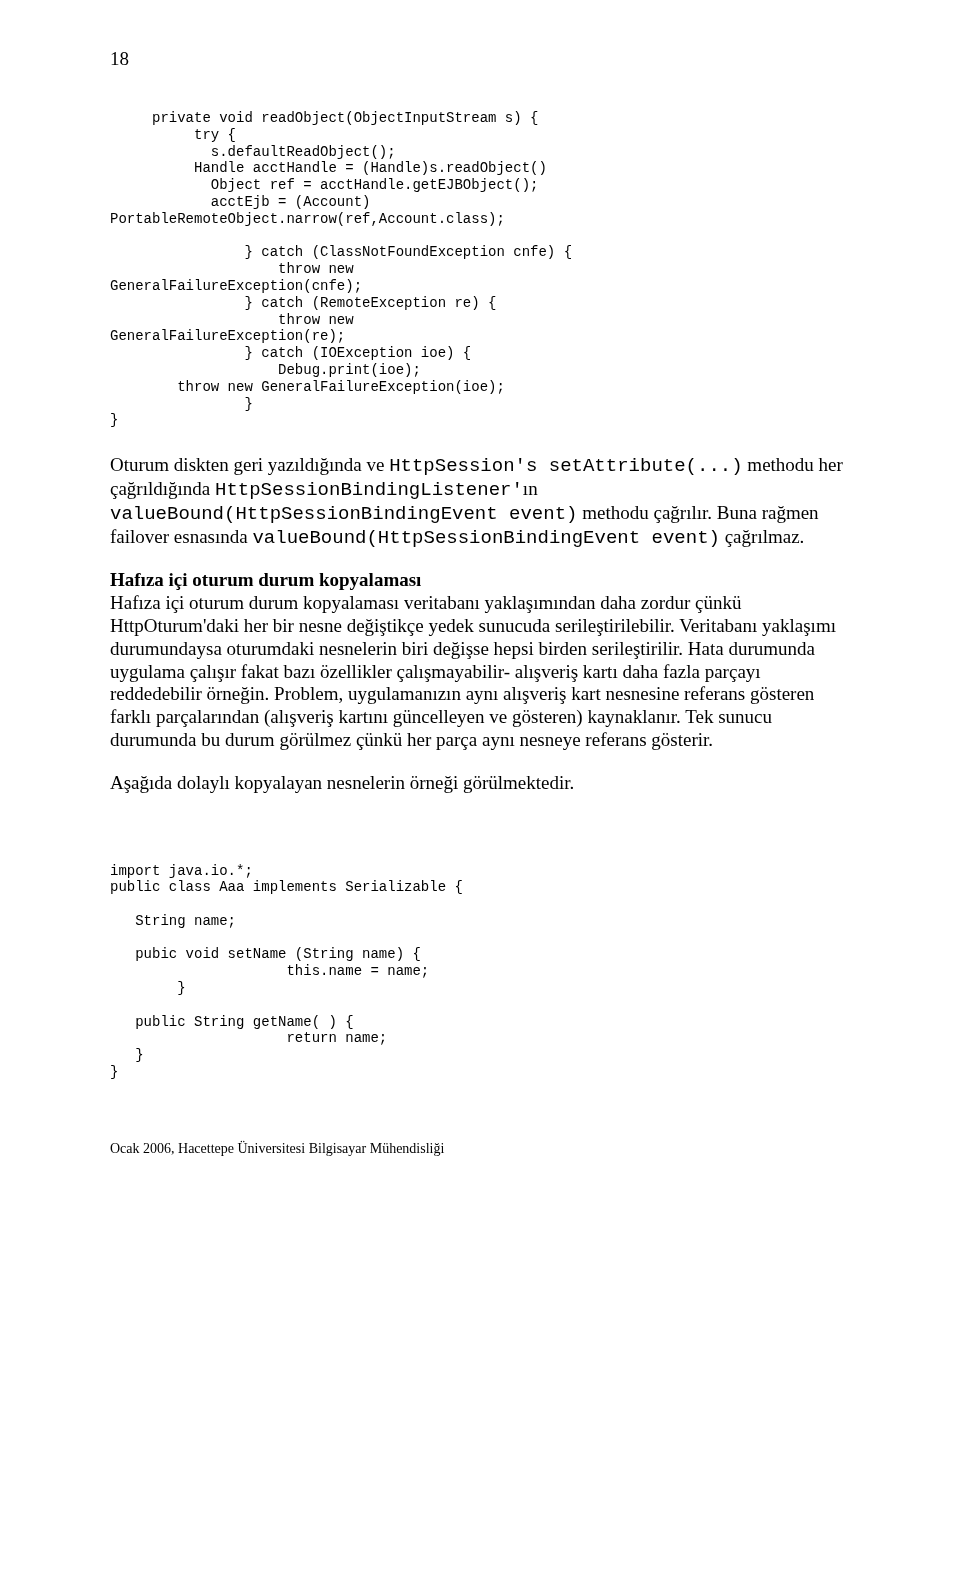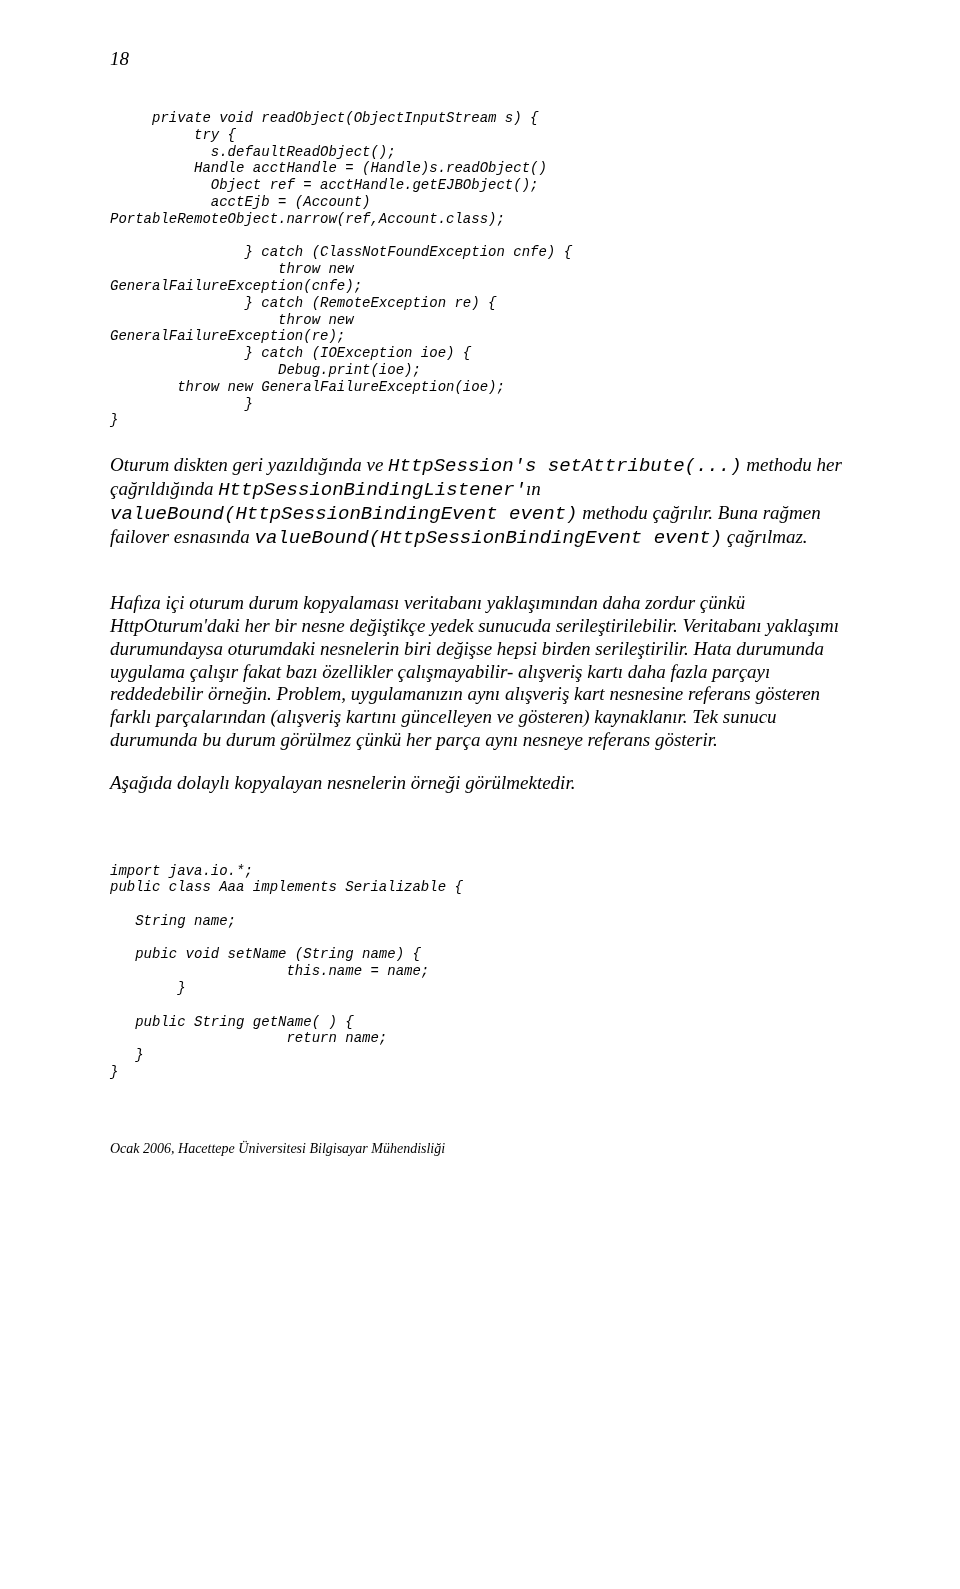--- a/index.html
+++ b/index.html
@@ -8,21 +8,20 @@
     padding: 0;
     width: 960px;
     background: #fff;
     font-family: "Times New Roman", Times, serif;
     color: #000;
   }
   .page {
     box-sizing: border-box;
     width: 960px;
     padding: 48px 110px 40px 110px;
-    font-style: italic;
   }
   .page-number {
     font-size: 19px;
     margin-bottom: 40px;
   }
   .code {
     font-family: "Courier New", Courier, monospace;
     font-size: 14px;
     line-height: 1.2;
     white-space: pre;
@@ -76,21 +75,21 @@
 }</div>
 
   <div class="gap-small"></div>
 
   <p class="body-text">
     <span>Oturum diskten geri yazıldığında ve </span><span class="mono-inline">HttpSession's setAttribute(...)</span><span> methodu her çağrıldığında </span><span class="mono-inline">HttpSessionBindingListener'</span><span>ın
 </span><span class="mono-inline">valueBound(HttpSessionBindingEvent event)</span><span> methodu çağrılır. Buna rağmen failover esnasında </span><span class="mono-inline">valueBound(HttpSessionBindingEvent event)</span><span> çağrılmaz.</span>
   </p>
 
   <p class="body-text" style="margin-bottom:20px;">
-    <br>
+    <span class="section-heading">Hafıza içi oturum durum kopyalaması</span><br>
     <span>Hafıza içi oturum durum kopyalaması veritabanı yaklaşımından daha zordur çünkü HttpOturum'daki her bir nesne değiştikçe yedek sunucuda serileştirilebilir. Veritabanı yaklaşımı durumundaysa oturumdaki nesnelerin biri değişse hepsi birden serileştirilir. Hata durumunda uygulama çalışır fakat bazı özellikler çalışmayabilir- alışveriş kartı daha fazla parçayı reddedebilir örneğin. Problem, uygulamanızın aynı alışveriş kart nesnesine referans gösteren farklı parçalarından (alışveriş kartını güncelleyen ve gösteren) kaynaklanır. Tek sunucu durumunda bu durum görülmez çünkü her parça aynı nesneye referans gösterir.</span>
   </p>
 
   <p class="body-text">Aşağıda dolaylı kopyalayan nesnelerin örneği görülmektedir.</p>
 
   <div class="gap-med"></div>
 
   <div class="code">import java.io.*;
 public class Aaa implements Serializable {
 

